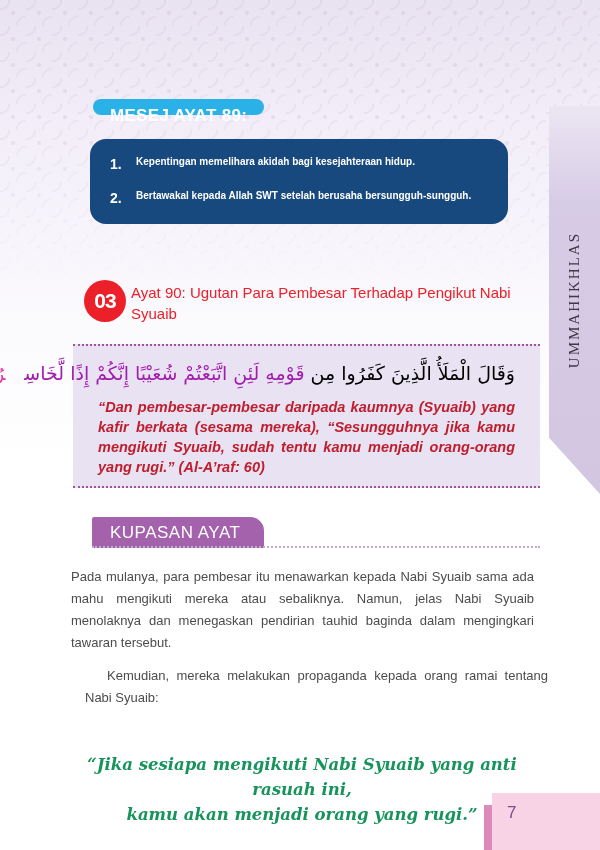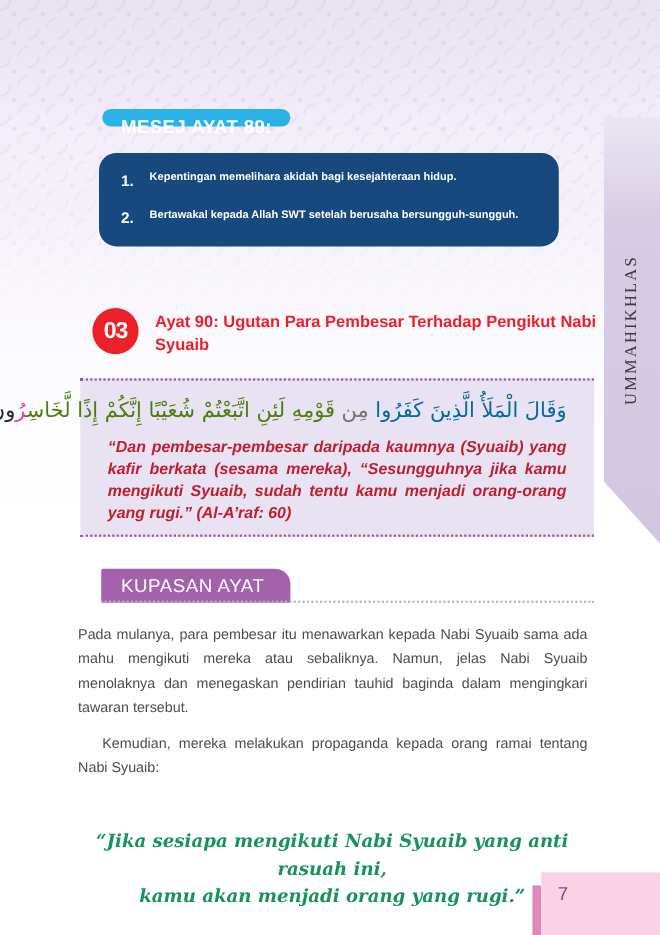--- a/index.html
+++ b/index.html
@@ -32,22 +32,22 @@
   .mrow{display:flex;margin-bottom:12px;}
   .mrow:last-child{margin-bottom:0;}
   .mnum{flex:0 0 26px;font-weight:bold;font-size:14px;line-height:1.55;}
   .mtxt{flex:1;font-weight:bold;font-size:10px;line-height:1.55;text-align:justify;}
   .circle{
     position:absolute;left:84px;top:280px;width:42px;height:42px;border-radius:50%;
     background:var(--accent-red,#ec2029);color:#fff;font-weight:bold;font-size:21px;
     display:flex;align-items:center;justify-content:center;letter-spacing:-1px;
   }
   .sec-title{
-    position:absolute;left:141px;top:282px;width:415px;
-    color:var(--accent-red,#ec2029);font-weight:bold;font-size:15px;line-height:1.4;
+    position:absolute;left:131px;top:282px;width:415px;
+    color:var(--accent-red,#ec2029);font-weight:normal;font-size:15px;line-height:1.4;
   }
   .verse-box{
     position:absolute;left:73px;top:344px;width:467px;box-sizing:border-box;
     background:var(--verse-bg,#e8e2f2);
     border-top:2px dotted var(--verse-dots,#a0529c);
     border-bottom:2px dotted var(--verse-dots,#a0529c);
     padding:7px 25px 9px 25px;
   }
   .arabic{
     direction:rtl;text-align:center;font-family:"DejaVu Sans",sans-serif;
@@ -65,21 +65,21 @@
   }
   .kupasan-rule{
     position:absolute;left:92px;top:546px;width:448px;height:0;
     border-bottom:2px dotted #bcaecb;
   }
   .body-para{
     position:absolute;left:71px;width:463px;margin:0;
     color:var(--body-text,#4c4c4e);font-size:13px;line-height:22px;text-align:justify;
   }
   .para1{top:566px;}
-  .para2{top:665px;text-indent:22px;}
+  .para2{top:665px;text-indent:22px;margin-left:14px;}
   .quote{
     position:absolute;left:70px;top:752px;width:464px;text-align:center;
     font-family:"DejaVu Serif",serif;font-weight:bold;font-style:italic;
     font-size:16.5px;line-height:25px;color:var(--quote-green,#17935c);
   }
   .ribbon{
     position:absolute;right:0;top:106px;width:51px;height:388px;
     background:linear-gradient(180deg,#ece6f3 0%,var(--ribbon-bg,#d7cce6) 25%,#d2c6e1 100%);
     clip-path:polygon(0 0,100% 0,100% 100%,0 85.5%);
     display:flex;align-items:center;justify-content:center;
@@ -121,21 +121,21 @@
       <span class="mtxt">Bertawakal kepada Allah SWT setelah berusaha bersungguh-sungguh.</span>
     </div>
   </div>
 
   <div class="circle">
     <span>03</span>
   </div>
   <div class="sec-title">Ayat 90: Ugutan Para Pembesar Terhadap Pengikut Nabi Syuaib</div>
 
   <div class="verse-box">
-    <div class="arabic" dir="rtl"><span style="color: #0369a1; text-align: center;">وَقَالَ الْمَلَأُ الَّذِينَ كَفَرُوا </span><span style="color: #737373;">مِن</span><span style="color: #4d7c0f;"> قَوْمِهِ لَئِنِ اتَّبَعْتُمْ شُعَيْبًا إِنَّكُمْ إِذًا لَّخَاسِ‍</span><span style="color: rgb(226, 58, 159);">‍رُ</span><span style="color: rgb(39, 34, 48);">ونَ </span></div>
+    <div class="arabic" dir="rtl"><span style="color: #000000; text-align: center;">وَقَالَ الْمَلَأُ الَّذِينَ كَفَرُوا </span><span style="color: #000000;">مِن</span><span style="color: #a21caf; margin-left: 19px;"> قَوْمِهِ لَئِنِ اتَّبَعْتُمْ شُعَيْبًا إِنَّكُمْ إِذًا لَّخَاسِ‍</span><span style="color: rgb(226, 58, 159);">‍رُ</span><span style="color: rgb(39, 34, 48);">ونَ </span></div>
     <p class="translation"><span>“Dan pembesar-pembesar daripada kaumnya (Syuaib) yang kafir berkata (sesama mereka), “Sesungguhnya jika kamu mengikuti Syuaib, sudah tentu kamu menjadi orang-orang yang rugi.”</span> <span>(Al-A’raf: 60)</span></p>
   </div>
 
   <div class="kupasan-tab">
     <span>KUPASAN AYAT</span>
   </div>
   <div class="kupasan-rule"></div>
 
   <p class="body-para para1">Pada mulanya, para pembesar itu menawarkan kepada Nabi Syuaib sama ada mahu mengikuti mereka atau sebaliknya. Namun, jelas Nabi Syuaib menolaknya dan menegaskan pendirian tauhid baginda dalam mengingkari tawaran tersebut.</p>
   <p class="body-para para2">Kemudian, mereka melakukan propaganda kepada orang ramai tentang Nabi Syuaib:</p>

